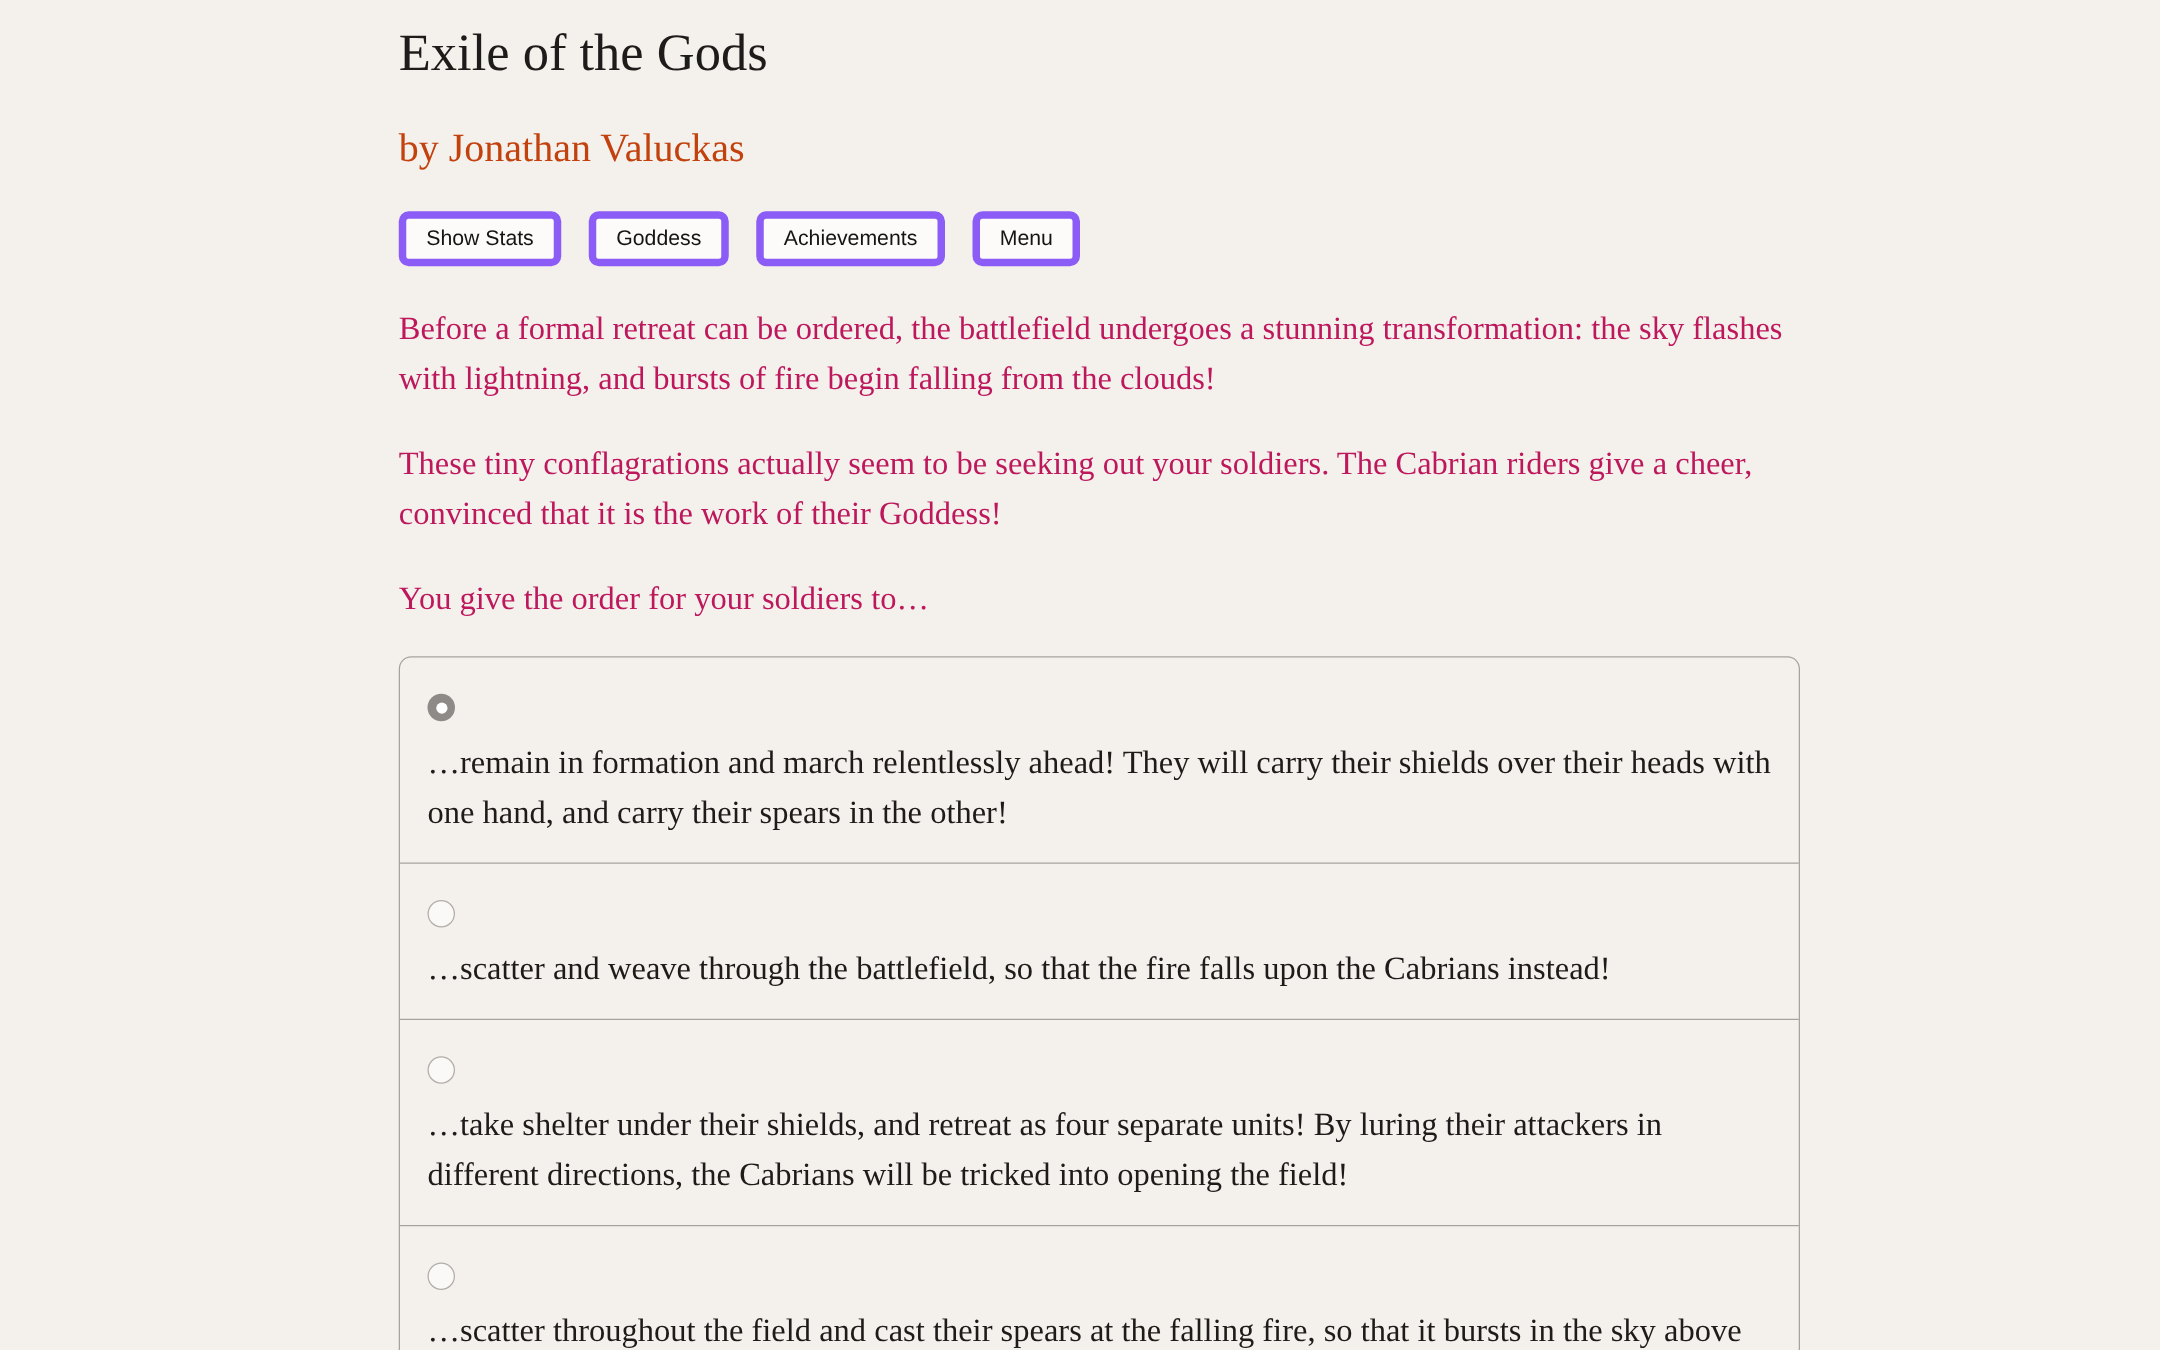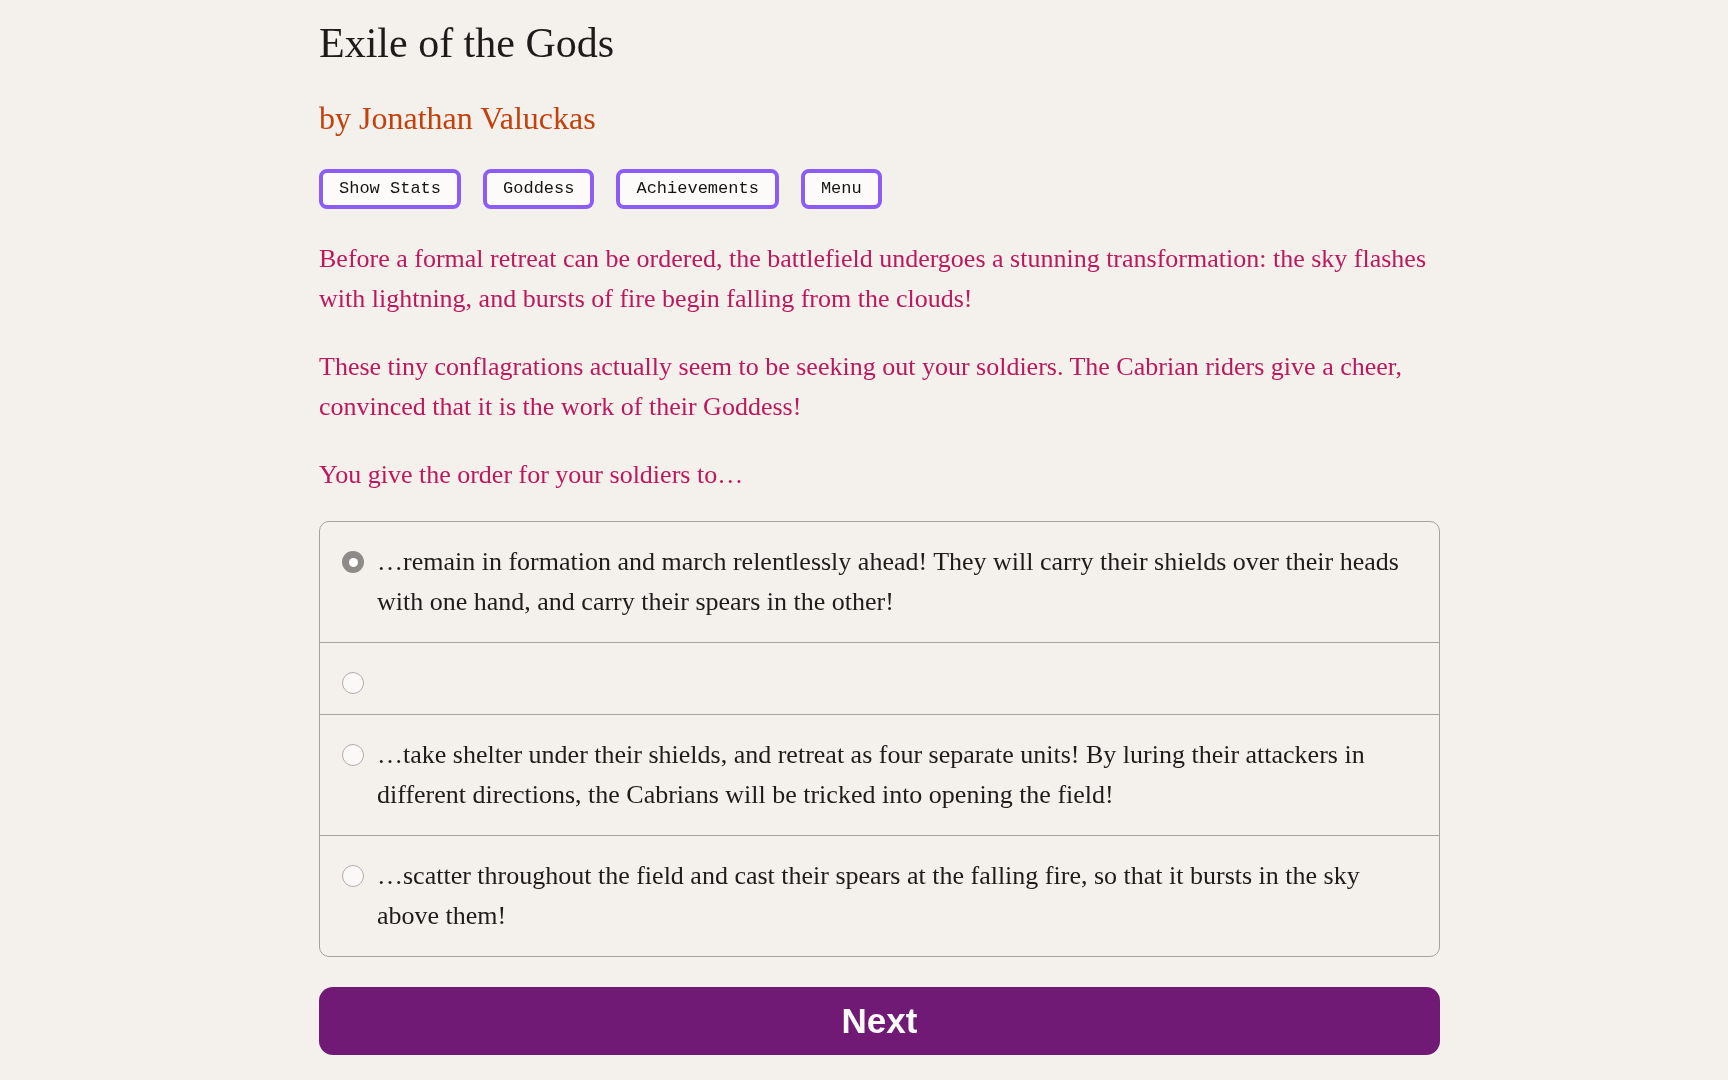--- a/index.html
+++ b/index.html
@@ -30,26 +30,26 @@
     font-size: 32px;
     line-height: 1.15;
     color: #c2410c;
   }
   .toolbar {
     margin-top: 32px;
     display: flex;
     gap: 22px;
   }
   .toolbar button {
-    font-family: Liberation Mono, monospace;
+    font-family: Liberation Sans, sans-serif;
     font-size: 17px;
     line-height: 1;
     color: #141414;
     background: #fcfbfa;
-    border: 4px solid #8b5cf6;
+    border: 6px solid #8b5cf6;
     border-radius: 8px;
     padding: 7px 16px 8px 16px;
     cursor: pointer;
   }
   .story p {
     width: 1120px;
     margin: 28px 0 0 0;
     font-size: 26px;
     line-height: 40px;
     color: #be185d;
@@ -61,20 +61,21 @@
     border-radius: 10px;
     background: transparent;
   }
   .choice-row {
     display: flex;
     align-items: flex-start;
     gap: 13px;
     padding: 20px 22px;
     border-top: 1px solid #a6a29d;
     cursor: pointer;
+    flex-direction: column;
   }
   .choice-row:first-child { border-top: none; }
   .choice-text {
     font-size: 26px;
     line-height: 40px;
     color: #1e1c1a;
   }
   .radio {
     flex: 0 0 auto;
     box-sizing: border-box;
@@ -140,20 +141,21 @@
     <p>You give the order for your soldiers to…</p>
   </div>
 
   <div class="choices">
     <div class="choice-row">
       <span class="radio selected"></span>
       <span class="choice-text">…remain in formation and march relentlessly ahead! They will carry their shields over their heads with one hand, and carry their spears in the other!</span>
     </div>
     <div class="choice-row">
       <span class="radio"></span>
+      <span class="choice-text">…scatter and weave through the battlefield, so that the fire falls upon the Cabrians instead!</span>
     </div>
     <div class="choice-row">
       <span class="radio"></span>
       <span class="choice-text">…take shelter under their shields, and retreat as four separate units! By luring their attackers in different directions, the Cabrians will be tricked into opening the field!</span>
     </div>
     <div class="choice-row">
       <span class="radio"></span>
       <span class="choice-text">…scatter throughout the field and cast their spears at the falling fire, so that it bursts in the sky above them!</span>
     </div>
   </div>

